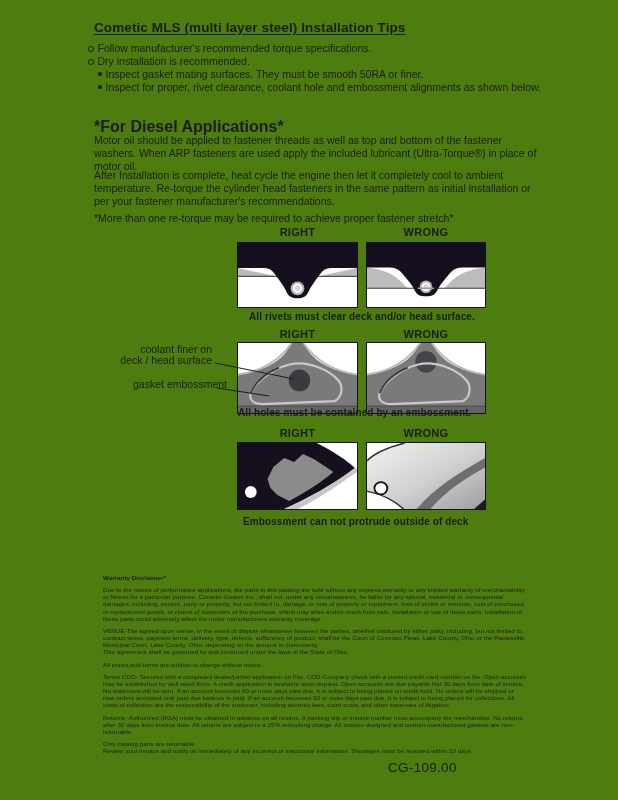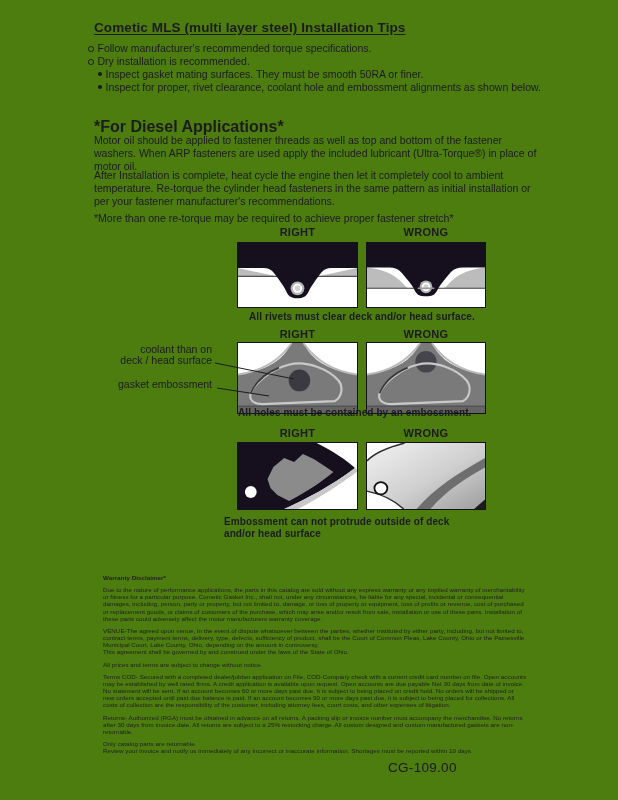--- a/index.html
+++ b/index.html
@@ -107,24 +107,24 @@
       <line x1="52" y1="46" x2="69" y2="46" stroke="#9a9a9a" stroke-width="1.6"></line>
     </svg>
   </div>
 
   <div class="abs dg-caption" style="left:237px;top:311px;margin-left:12px;">All rivets must clear deck and/or head surface.</div>
 
   <div class="abs dg-label" style="left:237px;top:328px;">RIGHT</div>
   <div class="abs dg-label" style="left:366px;top:328px;width:120px;">WRONG</div>
 
   <div class="abs side-label" style="left:60px;top:344px;">
-    <div>coolant than on</div>
+    <div>coolant finer on</div>
     <div>deck / head surface</div>
   </div>
-  <div class="abs side-label" style="left:60px;top:379px;">gasket embossment</div>
+  <div class="abs side-label" style="left:75px;top:379px;">gasket embossment</div>
 
   <div class="abs dg-box" style="left:237px;top:342px;height:72px;">
     <svg viewBox="0 0 122 71" preserveAspectRatio="none">
       <path class="d-mound" d="M0,32 Q36,27 50,8 Q53,3 55,0 H67 Q69,3 72,8 Q86,27 122,32 V71 H0 Z"></path>
       <path d="M0,32 Q36,27 55,0" fill="none" stroke="#b9b9b9" stroke-width="2"></path>
       <path d="M122,32 Q86,27 67,0" fill="none" stroke="#b9b9b9" stroke-width="2"></path>
       <rect x="0" y="64" width="122" height="7" fill="#646464"></rect>
       <line x1="0" y1="64" x2="122" y2="64" stroke="#4a4a4a" stroke-width="1"></line>
       <path d="M13,51 C18,39 36,26 52,22 C72,17 94,28 103,38 C108,44 107,55 99,59 L25,62 C16,62 11,58 13,51 Z" fill="none" stroke="#c9c9c9" stroke-width="2.2"></path>
       <path d="M13,51 C18,39 30,30 42,25" fill="none" stroke="#3a3a3a" stroke-width="1.8"></path>
@@ -172,23 +172,22 @@
       <path d="M0,0 H38 C22,4 8,10 0,18 Z" fill="#ffffff"></path>
       <path d="M0,52 C14,55 26,61 36,70 H0 Z" fill="#ffffff"></path>
       <path d="M38,0 C20,5 7,11 0,19" fill="none" stroke="#2e2e2e" stroke-width="1.5"></path>
       <path d="M0,51 C14,54 27,60 37,70" fill="none" stroke="#2e2e2e" stroke-width="1.5"></path>
       <path d="M119,16 C92,32 68,48 50,70 L64,70 C80,50 102,36 119,26 Z" fill="#6e6e6e"></path>
       <path d="M108,70 L119,60 V70 Z" fill="#1c1c1c"></path>
       <circle cx="14" cy="48" r="6.5" fill="#ffffff" stroke="#111111" stroke-width="1.8"></circle>
     </svg>
   </div>
 
-  <div class="abs dg-caption" style="left:224px;top:516px;width:240px;">
+  <div class="abs dg-caption" style="left:243px;top:516px;width:240px;">
     <div>Embossment can not protrude outside of deck</div>
-    <div>and/or head surface</div>
   </div>
 
   <svg class="abs" style="left:0;top:0;width:618px;height:800px;pointer-events:none;" viewBox="0 0 618 800">
     <line class="lead" x1="215" y1="363" x2="294" y2="379"></line>
     <line class="lead" x1="217" y1="388" x2="269" y2="396"></line>
   </svg>
 
   <div class="abs legal">
     <div class="hd">Warranty Disclaimer*</div>
     <p>Due to the nature of performance applications, the parts in this catalog are sold without any express warranty or any implied warranty of merchantability or fitness for a particular purpose.  Cometic Gasket Inc., shall not, under any circumstances, be liable for any special, incidental or consequential damages, including, person, party or property, but not limited to, damage, or loss of property or equipment, loss of profits or revenue, cost of purchased or replacement goods, or claims of customers of the purchase, which may arise and/or result from sale, installation or use of these parts.  Installation of these parts could adversely affect the motor manufacturers warranty coverage.</p>

